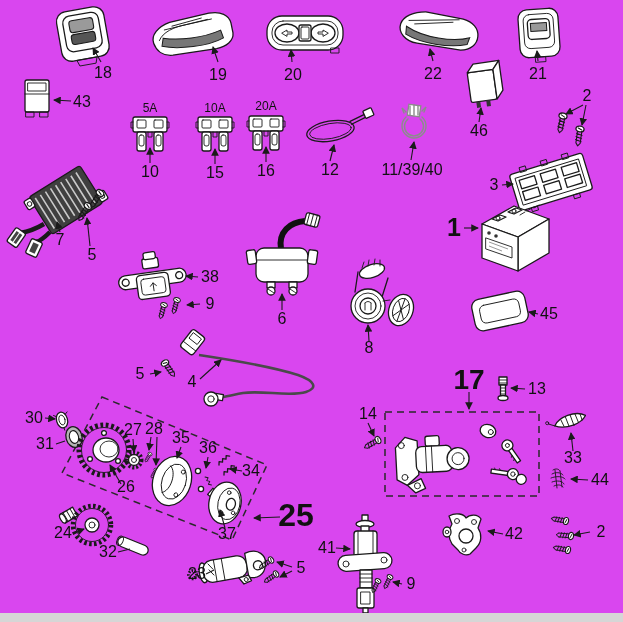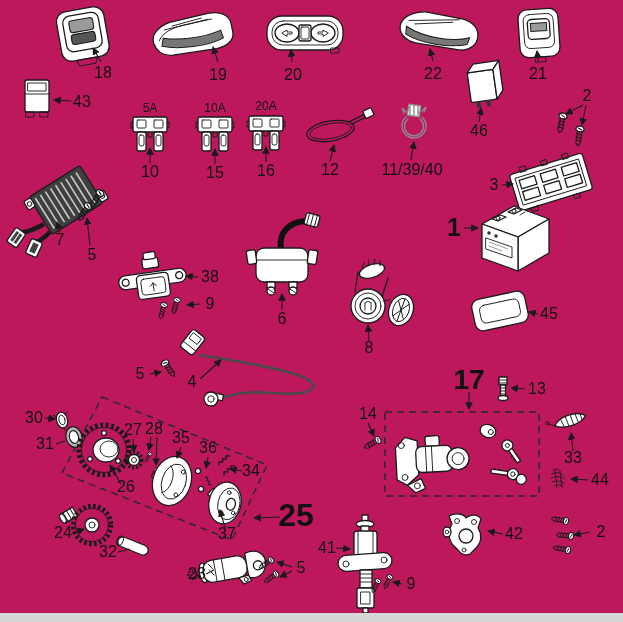--- a/index.html
+++ b/index.html
@@ -1,16 +1,16 @@
 <!DOCTYPE html>
 <html><head>
 <meta charset="utf-8">
 <style>
   html,body{margin:0;padding:0;background:#fff;}
-  #stage{position:relative;width:623px;height:622px;background:#be185d;overflow:hidden;
+  #stage{position:relative;width:623px;height:622px;background:#d946ef;overflow:hidden;
          font-family:"Liberation Sans",sans-serif;}
   svg{display:block}
   
   .ln  {fill:none;stroke:#1a1a1a;stroke-width:1.3;stroke-linecap:round;stroke-linejoin:round;}
   .lnt {fill:none;stroke:#1a1a1a;stroke-width:0.9;stroke-linecap:round;stroke-linejoin:round;}
   .lnw {fill:#ffffff;stroke:#1a1a1a;stroke-width:1.3;stroke-linejoin:round;}
   .gray{fill:none;stroke:#8c8c8c;stroke-width:1.4;stroke-linecap:round;}
   .grayw{fill:#fff;stroke:#8c8c8c;stroke-width:1.4;}
   .lead{fill:none;stroke:#1a1a1a;stroke-width:1.1;}
   .dash{fill:none;stroke:#2a2a2a;stroke-width:1.5;stroke-dasharray:7 5;}

